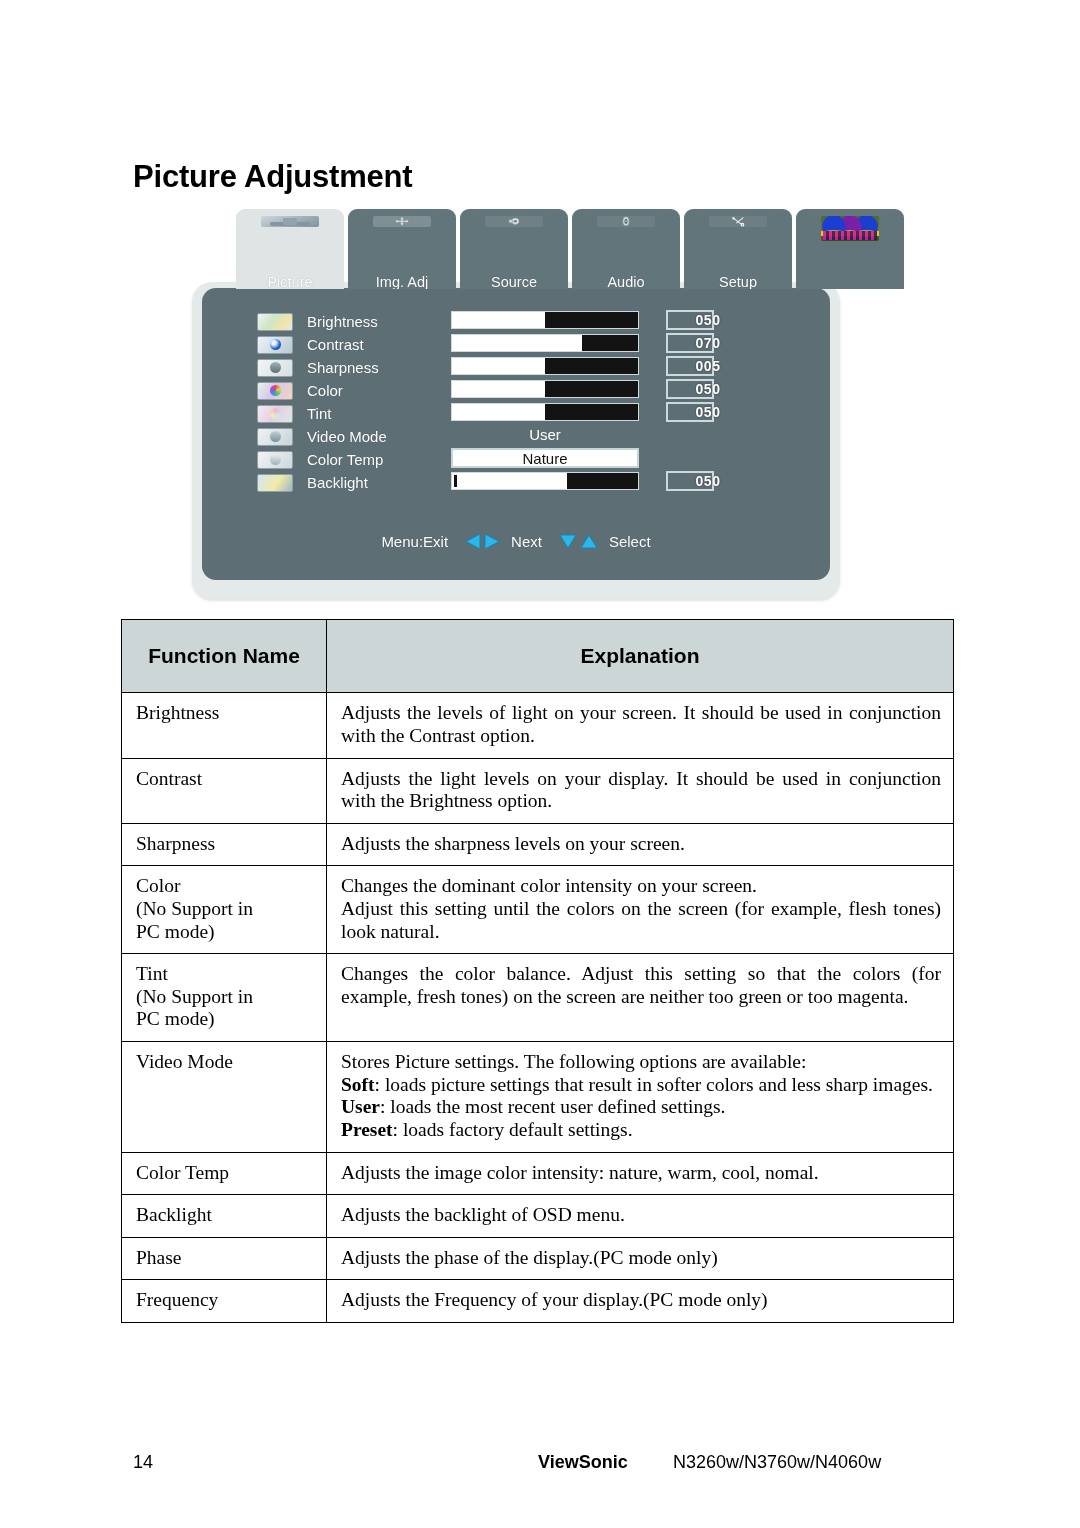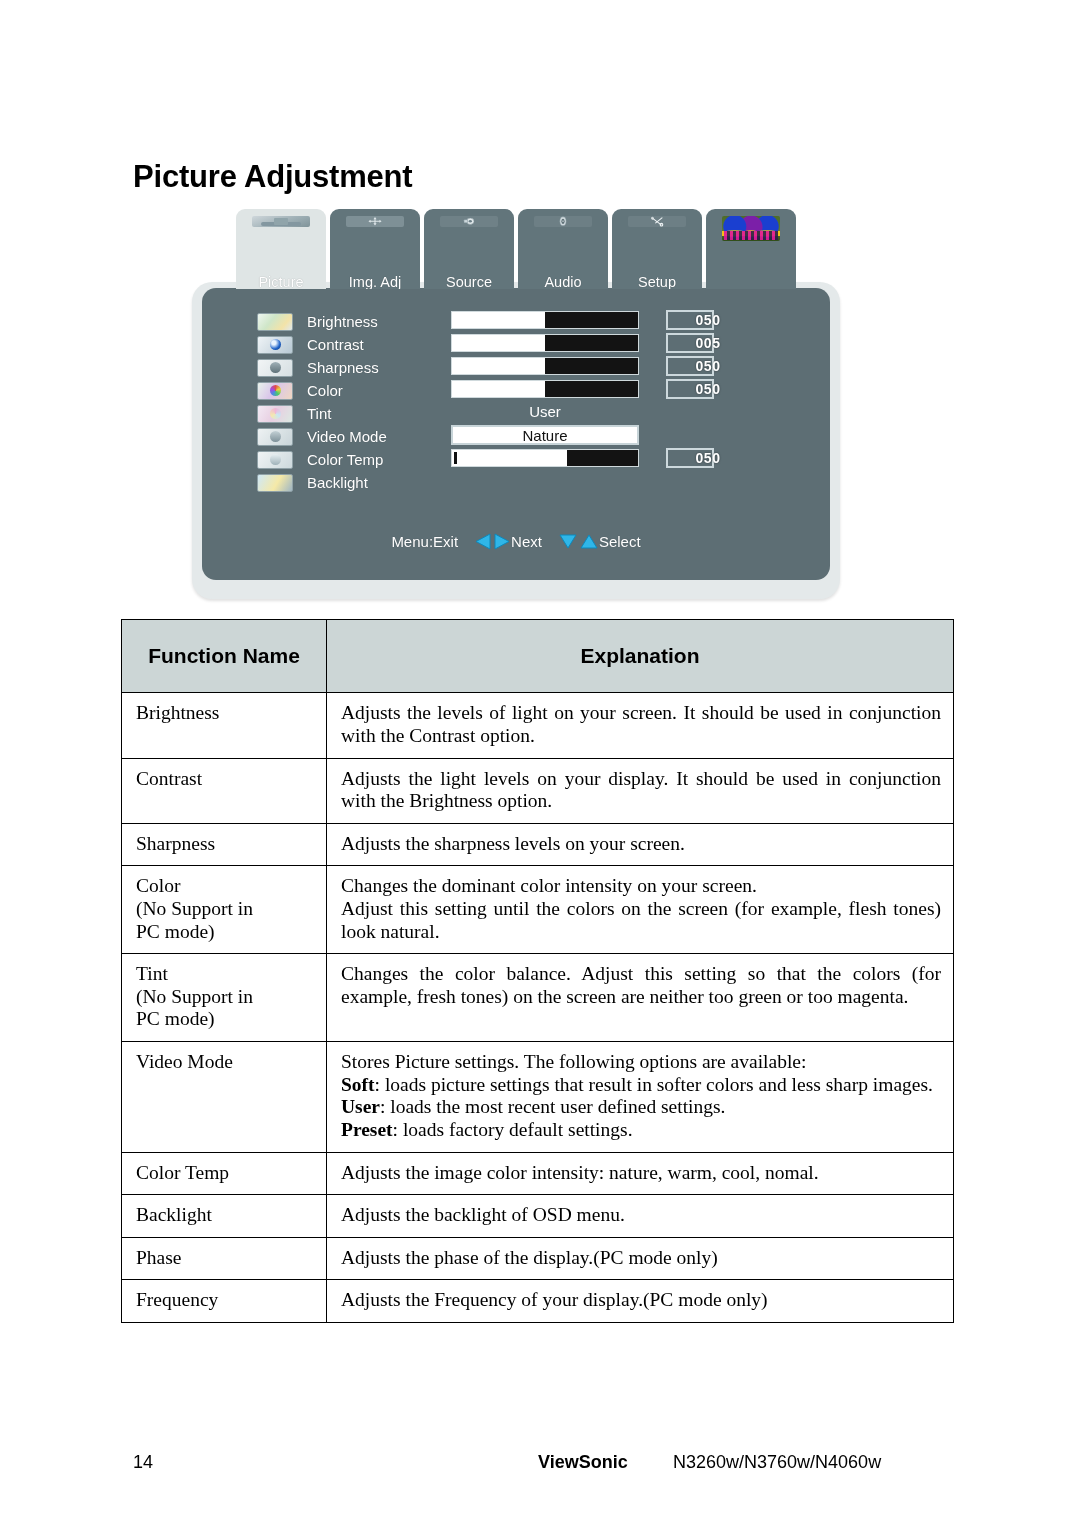--- a/index.html
+++ b/index.html
@@ -50,21 +50,21 @@
   .osd-tabs {
     position: absolute;
     left: 44px;
     top: 0;
     height: 80px;
     display: flex;
     gap: 4px;
     z-index: 3;
   }
   .osd-tab {
-    width: 90px;
+    width: 108px;
     height: 80px;
     border-radius: 9px 9px 0 0;
     background: #62757b;
     position: relative;
     display: flex;
     flex-direction: column;
     align-items: center;
     justify-content: flex-start;
     padding-top: 7px;
     overflow: hidden;
@@ -294,21 +294,21 @@
     top: 245px;
     display: flex;
     align-items: center;
     justify-content: center;
     gap: 16px;
     font-family: "Liberation Sans", sans-serif;
     font-size: 15px;
     color: #ffffff;
     text-shadow: 0 0 1px rgba(0,0,0,.3);
   }
-  .hint-group { display:flex; align-items:center; gap:0; }
+  .hint-group { display:flex; align-items:center; gap:10px; }
   .arrow-pair { display:flex; align-items:center; gap:1px; }
 
   
   .tbl {
     position: absolute;
     left: 121px;
     top: 578px;
     width: 833px;
     border-collapse: collapse;
     table-layout: fixed;
@@ -480,20 +480,26 @@
           </div>
         <div class="osd-controls">
             <div class="bar-row">
               <span class="bar">
                 <span class="bar-fill" style="width: 50%;"></span>
               </span>
               <span class="badge">050</span>
             </div>
             <div class="bar-row">
               <span class="bar">
+                <span class="bar-fill" style="width: 30%;"></span>
+              </span>
+              <span class="badge">070</span>
+            </div>
+            <div class="bar-row">
+              <span class="bar">
                 <span class="bar-fill" style="width: 50%;"></span>
               </span>
               <span class="badge">005</span>
             </div>
             <div class="bar-row">
               <span class="bar">
                 <span class="bar-fill" style="width: 50%;"></span>
               </span>
               <span class="badge">050</span>
             </div>

